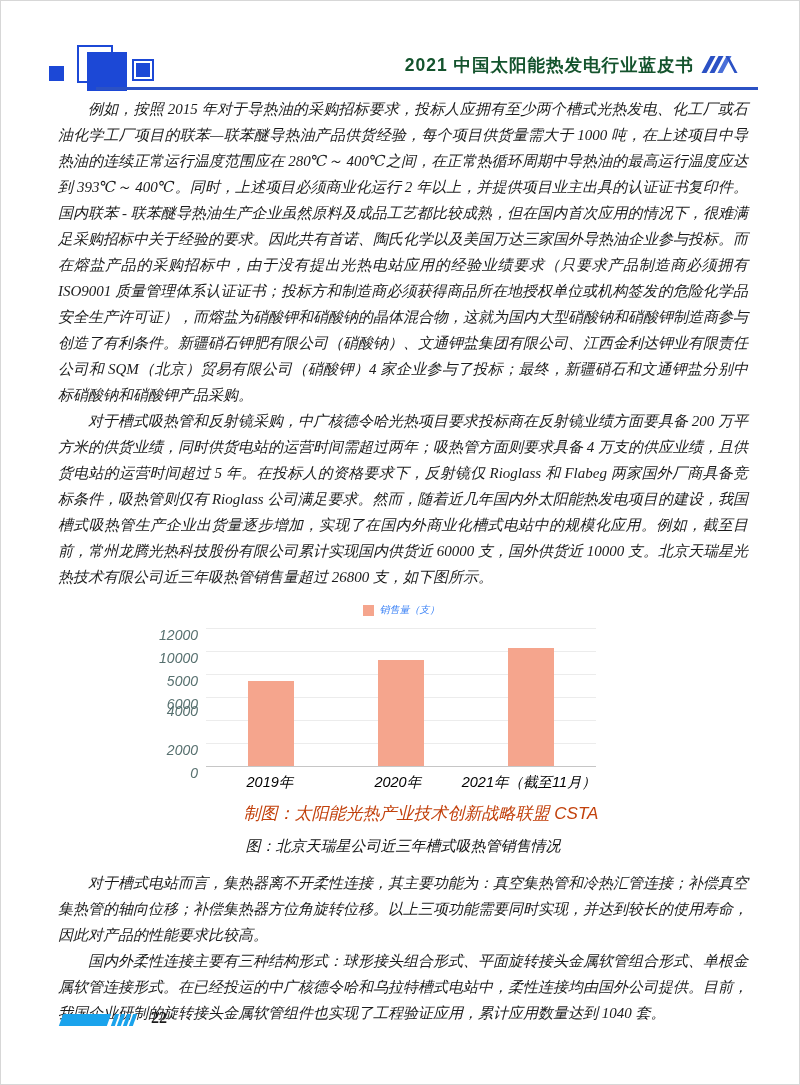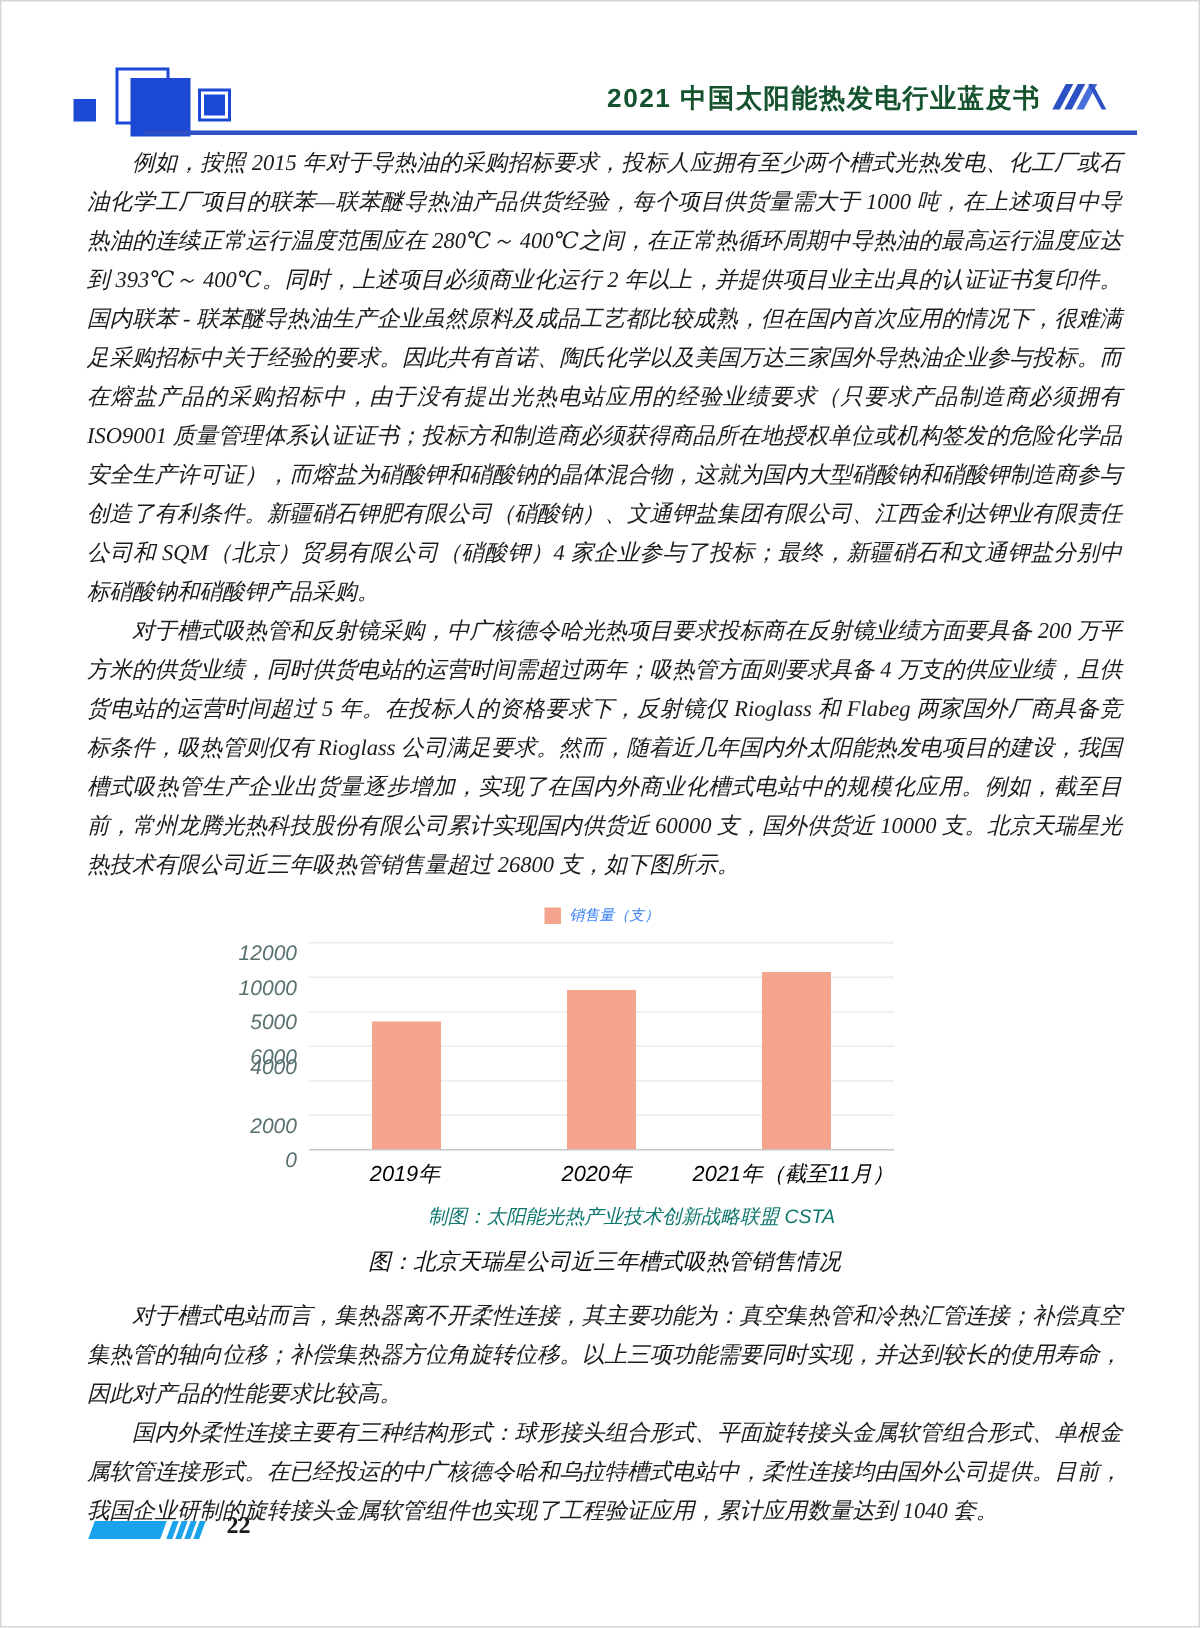--- a/index.html
+++ b/index.html
@@ -50,21 +50,21 @@
   .plot { position:relative; width:390px; height:138px; }
   .gridline { position:absolute; left:0; width:100%; height:1px; background:#ececec; }
   .gridline.zero { background:#c6c6c6; }
   .ytick { position:absolute; left:96px; width:44px; text-align:right;
     font-size:14px; color:#57706f; }
   .bar { position:absolute; bottom:0; width:46px; background:#f5a58d; }
   .xlabels { margin-left:148px; width:390px; display:flex; margin-top:7px; }
   .xlabels div { flex:1; text-align:center; white-space:nowrap;
     font-size:14.5px; color:#000000; }
   .chart-source { margin-left:148px; width:430px; text-align:center; margin-top:10px;
-    font-size:13px; color:#0f766e; }
+    font-size:17px; color:#c2410c; }
   .fig-caption { text-align:center; font-size:15px; margin:12px 0 14px 0; color:#111; }
 
   
   .footer-bar { position:absolute; left:60px; top:1013px; width:48px; height:12px;
     background:#1aa3ec; transform:skewX(-20deg); }
   .footer-stripes { position:absolute; left:112px; top:1013px; height:12px; }
   .footer-stripes i { position:absolute; top:0; width:3.5px; height:12px;
     background:#1aa3ec; transform:skewX(-20deg); }
   .footer-stripes i:nth-child(1){ left:0; } .footer-stripes i:nth-child(2){ left:6px; }
   .footer-stripes i:nth-child(3){ left:12px; } .footer-stripes i:nth-child(4){ left:18px; }

